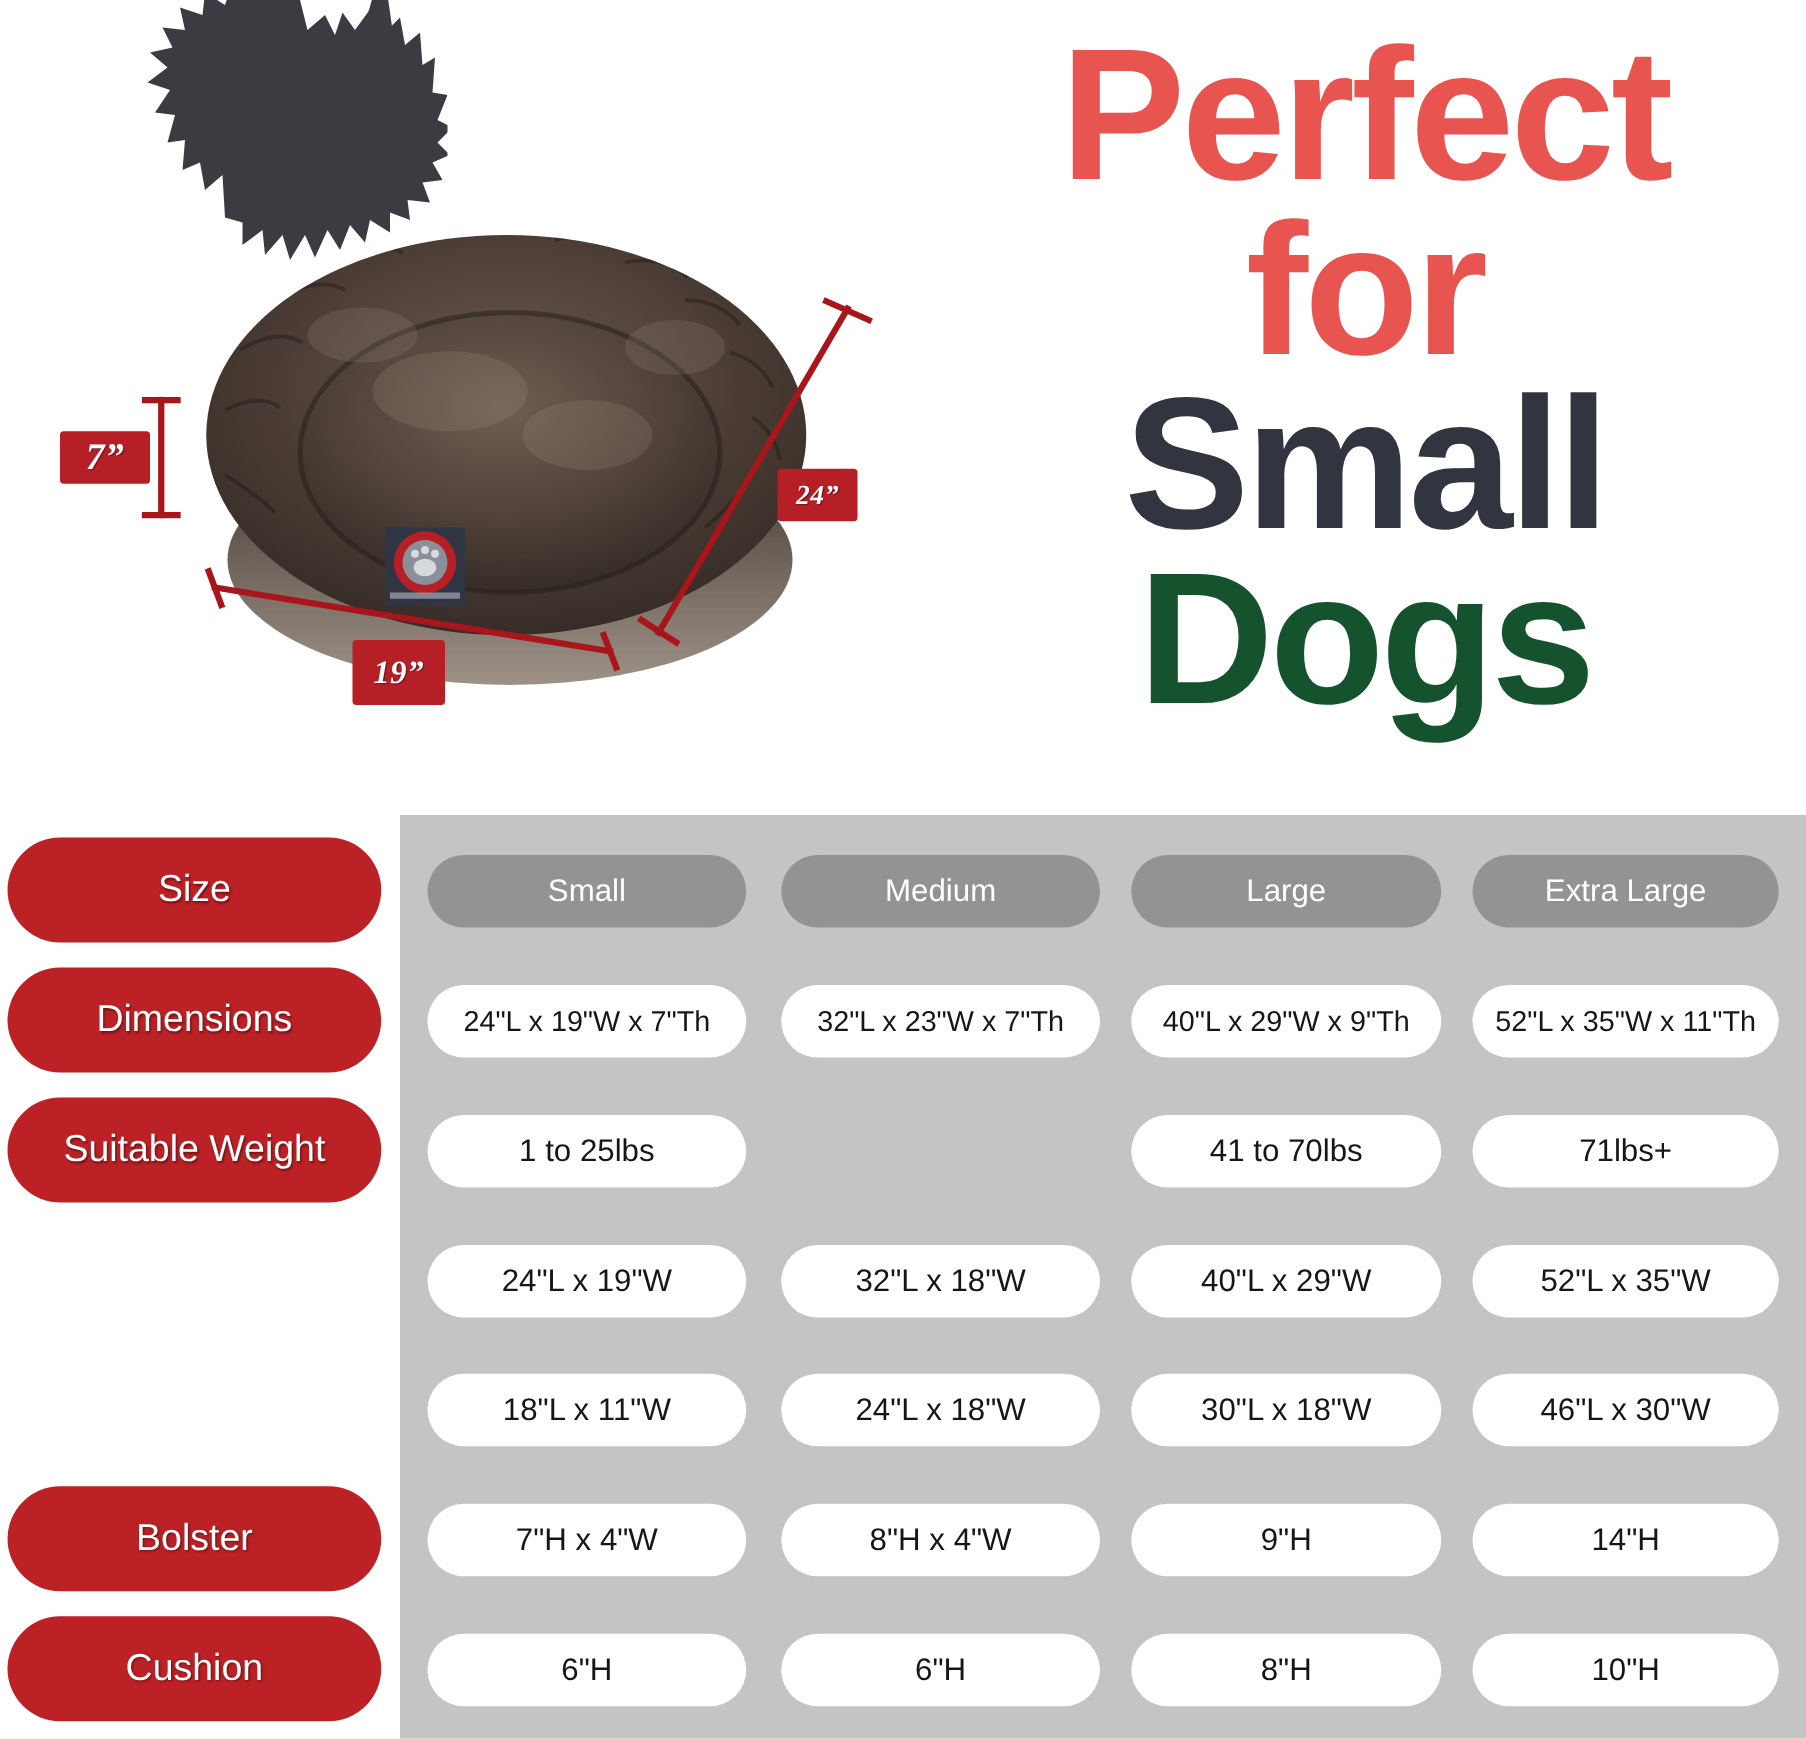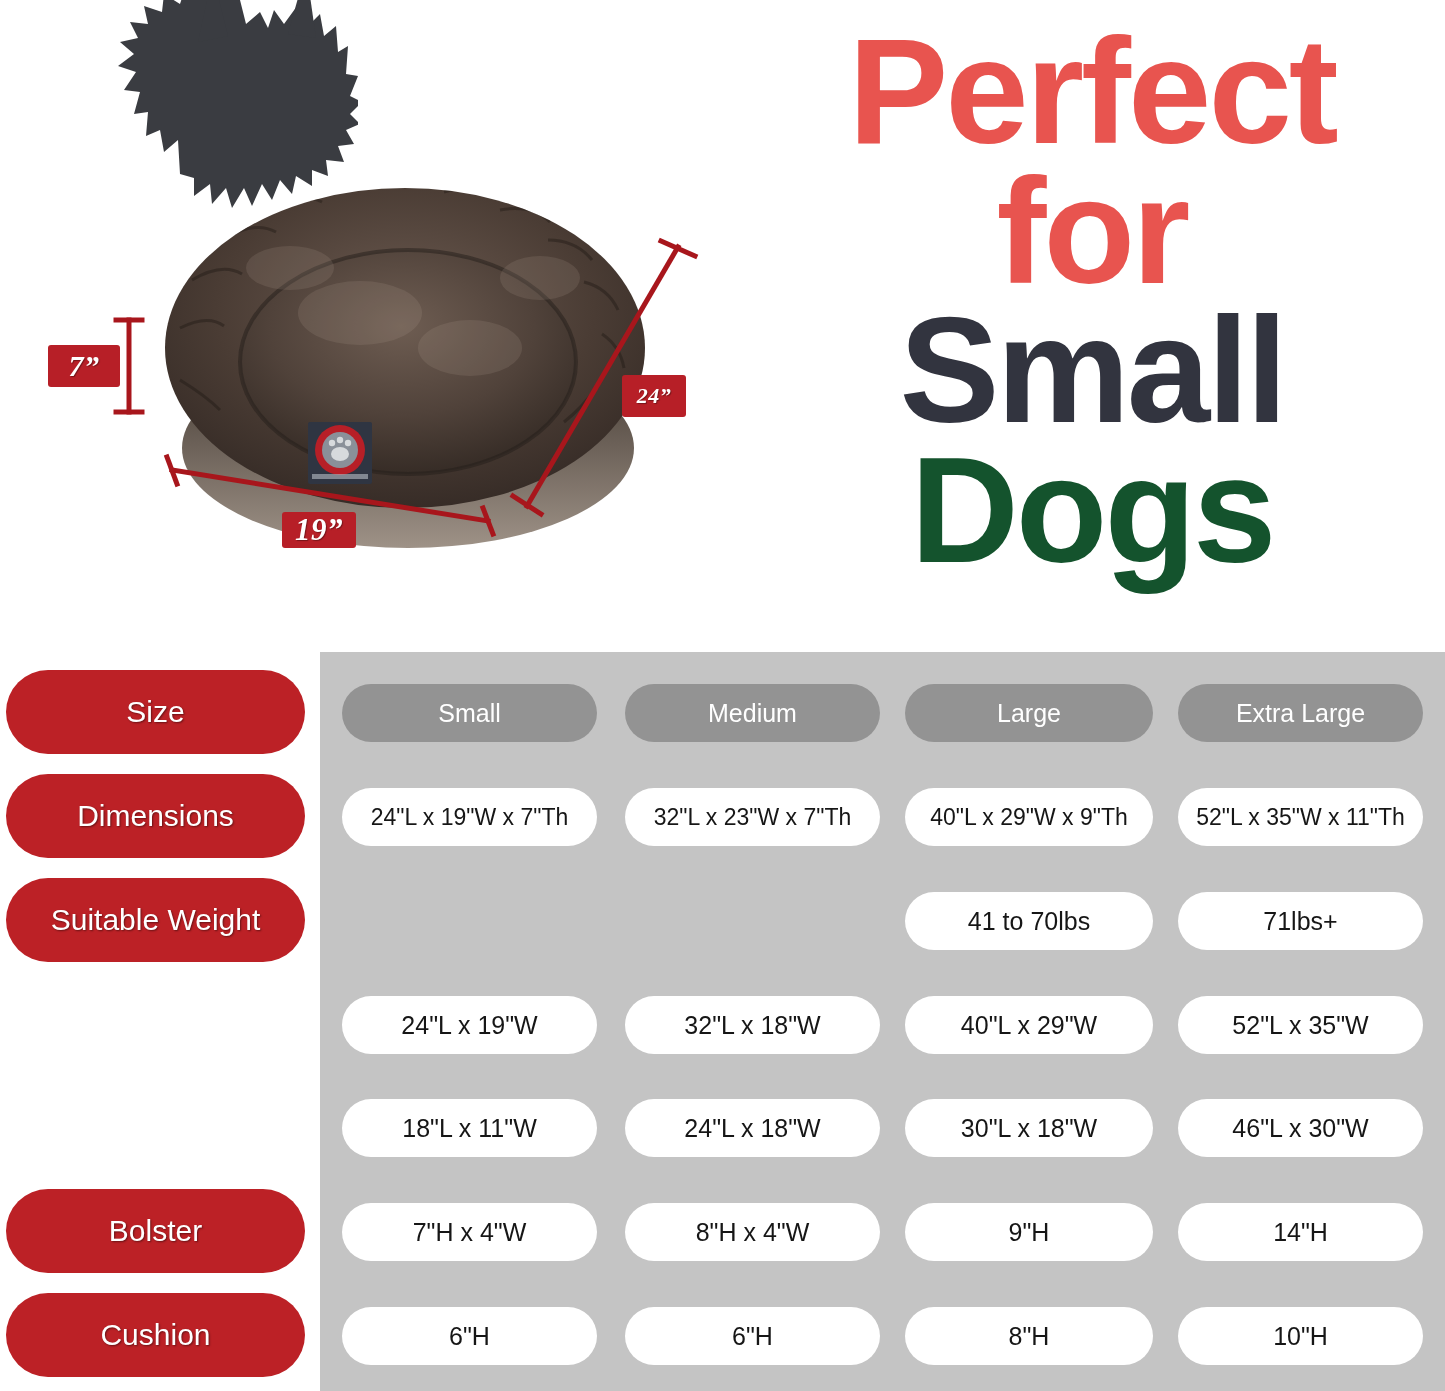--- a/index.html
+++ b/index.html
@@ -55,22 +55,22 @@
     align-items: center;
     justify-content: center;
   }
   #badge-7 {
     left: 48px; top: 345px;
     width: 72px; height: 42px;
     font-size: 30px;
   }
   #badge-19 {
     left: 282px; top: 512px;
-    width: 74px; height: 36px;
-    font-size: 31px;
+    width: 74px; height: 52px;
+    font-size: 26px;
   }
   #badge-24 {
     left: 622px; top: 375px;
     width: 64px; height: 42px;
     font-size: 22px;
   }
   .dim-lines { position: absolute; left: 0; top: 0; width: 1445px; height: 652px; pointer-events: none; }
 
   
   #headline {
@@ -276,20 +276,21 @@
       <div class="head-pill" style="left:22px;  top:32px;  width:255px">Small</div>
       <div class="head-pill" style="left:305px; top:32px;  width:255px">Medium</div>
       <div class="head-pill" style="left:585px; top:32px;  width:248px">Large</div>
       <div class="head-pill" style="left:858px; top:32px;  width:245px">Extra Large</div>
 
       <div class="cell-pill" style="left:22px;  top:136px; width:255px; font-size:23px">24"L x 19"W x 7"Th</div>
       <div class="cell-pill" style="left:305px; top:136px; width:255px; font-size:23px">32"L x 23"W x 7"Th</div>
       <div class="cell-pill" style="left:585px; top:136px; width:248px; font-size:23px">40"L x 29"W x 9"Th</div>
       <div class="cell-pill" style="left:858px; top:136px; width:245px; font-size:23px">52"L x 35"W x 11"Th</div>
 
+      <div class="cell-pill" style="left:22px;  top:240px; width:255px">1 to 25lbs</div>
       <div class="cell-pill" style="left:585px; top:240px; width:248px">41 to 70lbs</div>
       <div class="cell-pill" style="left:858px; top:240px; width:245px">71lbs+</div>
 
       <div class="cell-pill" style="left:22px;  top:344px; width:255px">24"L x 19"W</div>
       <div class="cell-pill" style="left:305px; top:344px; width:255px">32"L x 18"W</div>
       <div class="cell-pill" style="left:585px; top:344px; width:248px">40"L x 29"W</div>
       <div class="cell-pill" style="left:858px; top:344px; width:245px">52"L x 35"W</div>
 
       <div class="cell-pill" style="left:22px;  top:447px; width:255px">18"L x 11"W</div>
       <div class="cell-pill" style="left:305px; top:447px; width:255px">24"L x 18"W</div>

